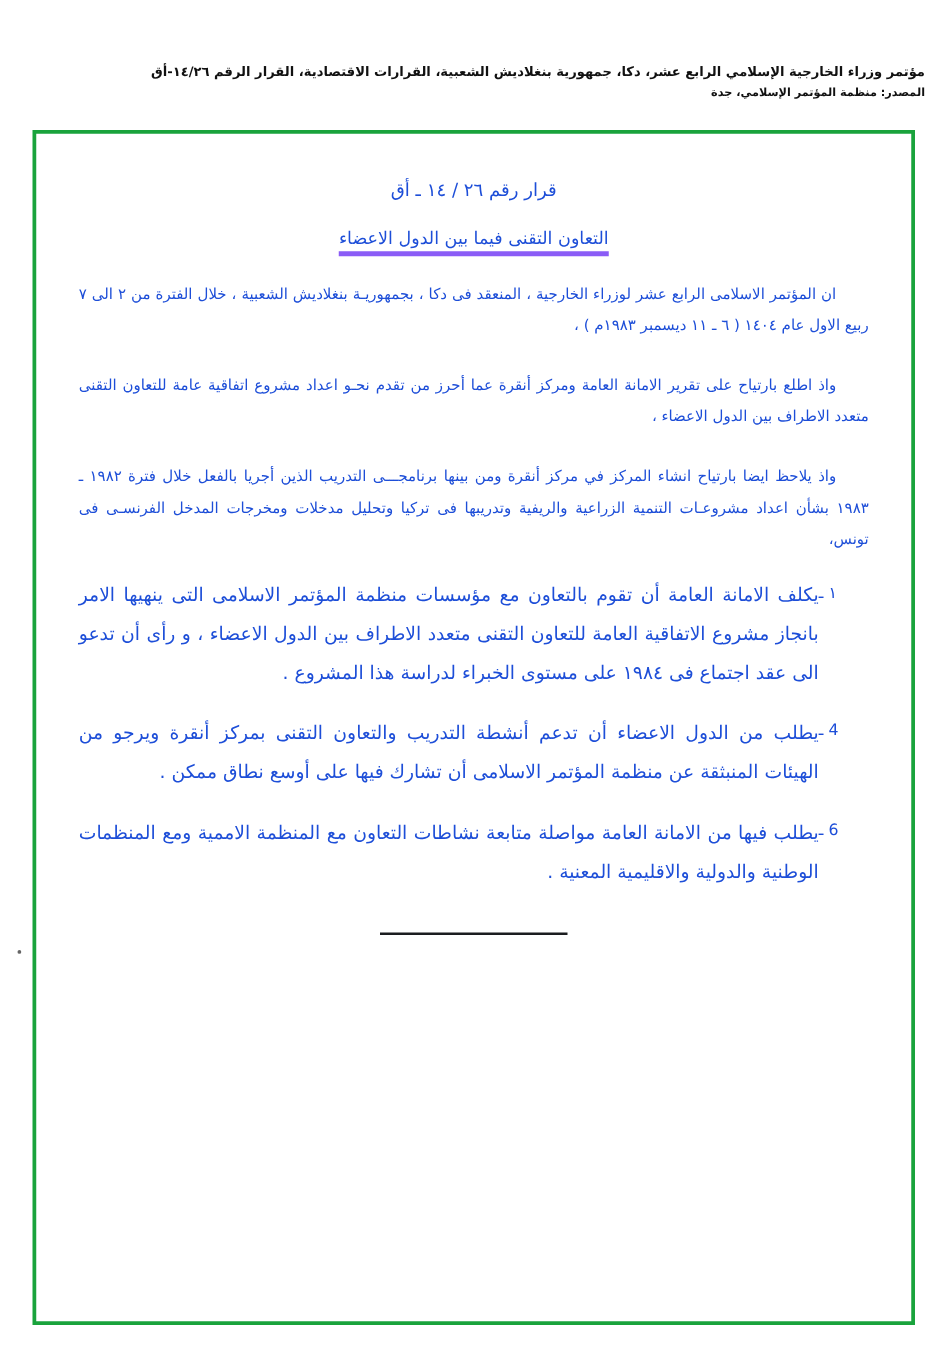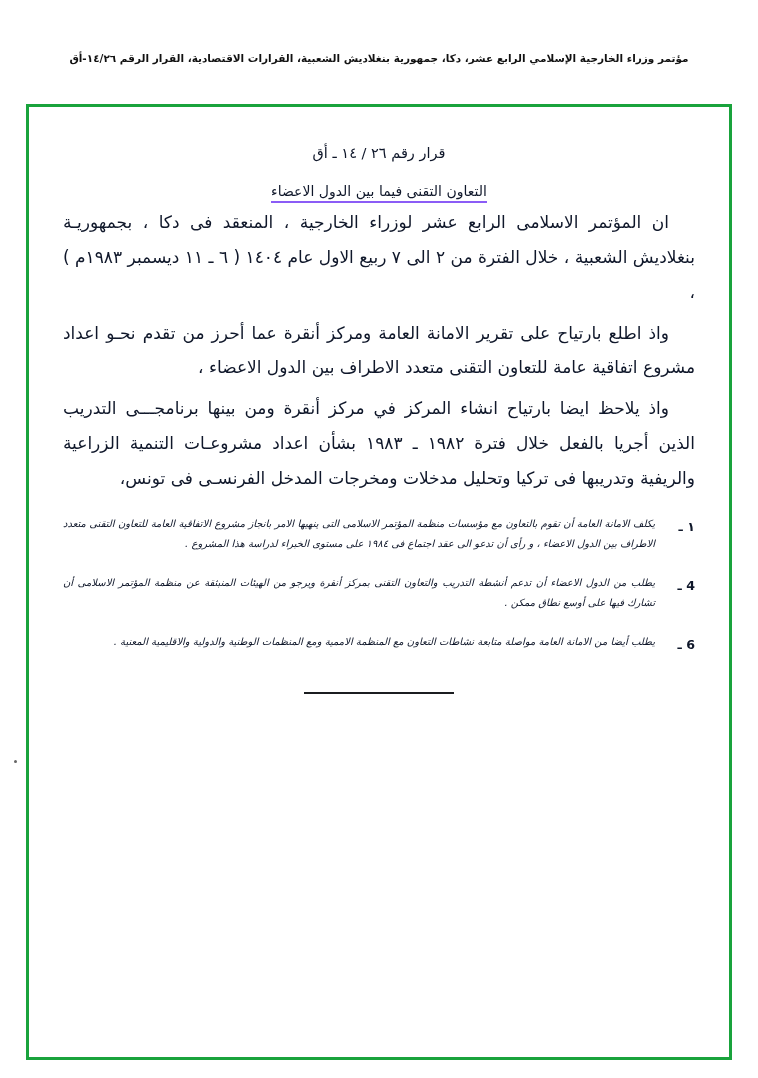--- a/index.html
+++ b/index.html
@@ -18,21 +18,21 @@
   .page {
     width: 758px;
     height: 1078px;
     position: relative;
     box-sizing: border-box;
   }
 
   
   .header {
     padding: 52px 18px 0 18px;
-    text-align: center;
+    text-align: right;
   }
   .header-line1 {
     font-size: 10.5px;
     font-weight: bold;
     letter-spacing: 0px;
     line-height: 1.3;
     color: #111;
     white-space: nowrap;
   }
   .header-line2 {
@@ -56,78 +56,76 @@
     position: absolute;
     top: 0; right: 0; left: 0; bottom: 0;
     padding: 34px 34px 20px 34px;
     box-sizing: border-box;
     overflow: hidden;
   }
 
   
   .doc {
     font-family: "DejaVu Sans", sans-serif;
-    color: #0f172a;
+    color: #1d4ed8;
     font-size: 13px;
   }
   .res-no {
     text-align: center;
     font-size: 14.5px;
     letter-spacing: 1.5px;
     margin: 4px 0 0 0;
   }
   .res-title {
     text-align: center;
     font-size: 14px;
     letter-spacing: 1px;
     margin: 22px 0 0 0;
     position: relative;
     display: block;
   }
   .res-title span.u {
-    border-bottom: 2px solid #8b5cf6;
+    border-bottom: 4px solid #8b5cf6;
     padding-bottom: 2px;
   }
 
   .para {
-    margin: 6px 0 0 0;
+    margin: 24px 0 0 0;
     line-height: 2.05;
-    font-size: 17px;
+    font-size: 12px;
     letter-spacing: 0.6px;
     text-align: justify;
     text-align-last: right;
   }
   .para.indent {
     text-indent: 26px;
   }
 
   
   .clause {
     display: flex;
     flex-direction: row;
     margin-top: 18px;
     align-items: flex-start;
   }
   .clause-num {
     flex: 0 0 40px;
-    text-align: right;
+    text-align: left;
     font-size: 12.6px;
     line-height: 2.05;
     letter-spacing: 0.5px;
     white-space: nowrap;
-    font-weight: bold;
   }
   .clause-text {
     flex: 1 1 auto;
     line-height: 2.05;
-    font-size: 10px;
+    font-size: 15px;
     letter-spacing: 0.6px;
     text-align: justify;
     text-align-last: right;
-    font-style: italic;
   }
 
   .end-rule {
     width: 150px;
     height: 0;
     border-top: 2px solid #1b1d20;
     margin: 34px auto 0 auto;
   }
 
   
@@ -142,20 +140,21 @@
     opacity: .85;
   }
 </style>
 </head>
 <body>
 
 <div class="page">
 
   <div class="header">
     <div class="header-line1">مؤتمر وزراء الخارجية الإسلامي الرابع عشر، دكا، جمهورية بنغلاديش الشعبية، القرارات الاقتصادية، القرار الرقم ١٤/٢٦-أق</div>
+    <div class="header-line2">المصدر: منظمة المؤتمر الإسلامي، جدة</div>
   </div>
 
   <div class="frame">
     <div class="frame-inner">
       <div class="doc">
 
         <div class="res-no">قرار رقم ٢٦ / ١٤ ـ أق</div>
 
         <div class="res-title">
           <span class="u">التعاون التقنى فيما بين الدول الاعضاء</span>
@@ -170,21 +169,21 @@
           <div class="clause-text">يكلف الامانة العامة أن تقوم بالتعاون مع مؤسسات منظمة المؤتمر الاسلامى التى ينهيها الامر بانجاز مشروع الاتفاقية العامة للتعاون التقنى متعدد الاطراف بين الدول الاعضاء ، و رأى أن تدعو الى عقد اجتماع فى ١٩٨٤ على مستوى الخبراء لدراسة هذا المشروع .</div>
         </div>
 
         <div class="clause">
           <div class="clause-num">4 ـ</div>
           <div class="clause-text">يطلب من الدول الاعضاء أن تدعم أنشطة التدريب والتعاون التقنى بمركز أنقرة ويرجو من الهيئات المنبثقة عن منظمة المؤتمر الاسلامى أن تشارك فيها على أوسع نطاق ممكن .</div>
         </div>
 
         <div class="clause">
           <div class="clause-num">6 ـ</div>
-          <div class="clause-text">يطلب أيضا من الامانة العامة مواصلة متابعة نشاطات التعاون مع المنظمة الاممية ومع المنظمات الوطنية والدولية والاقليمية المعنية .</div>
+          <div class="clause-text">يطلب فيها من الامانة العامة مواصلة متابعة نشاطات التعاون مع المنظمة الاممية ومع المنظمات الوطنية والدولية والاقليمية المعنية .</div>
         </div>
 
         <div class="end-rule"></div>
       </div>
     </div>
   </div>
 
   <div class="speck"></div>
 </div>
 

